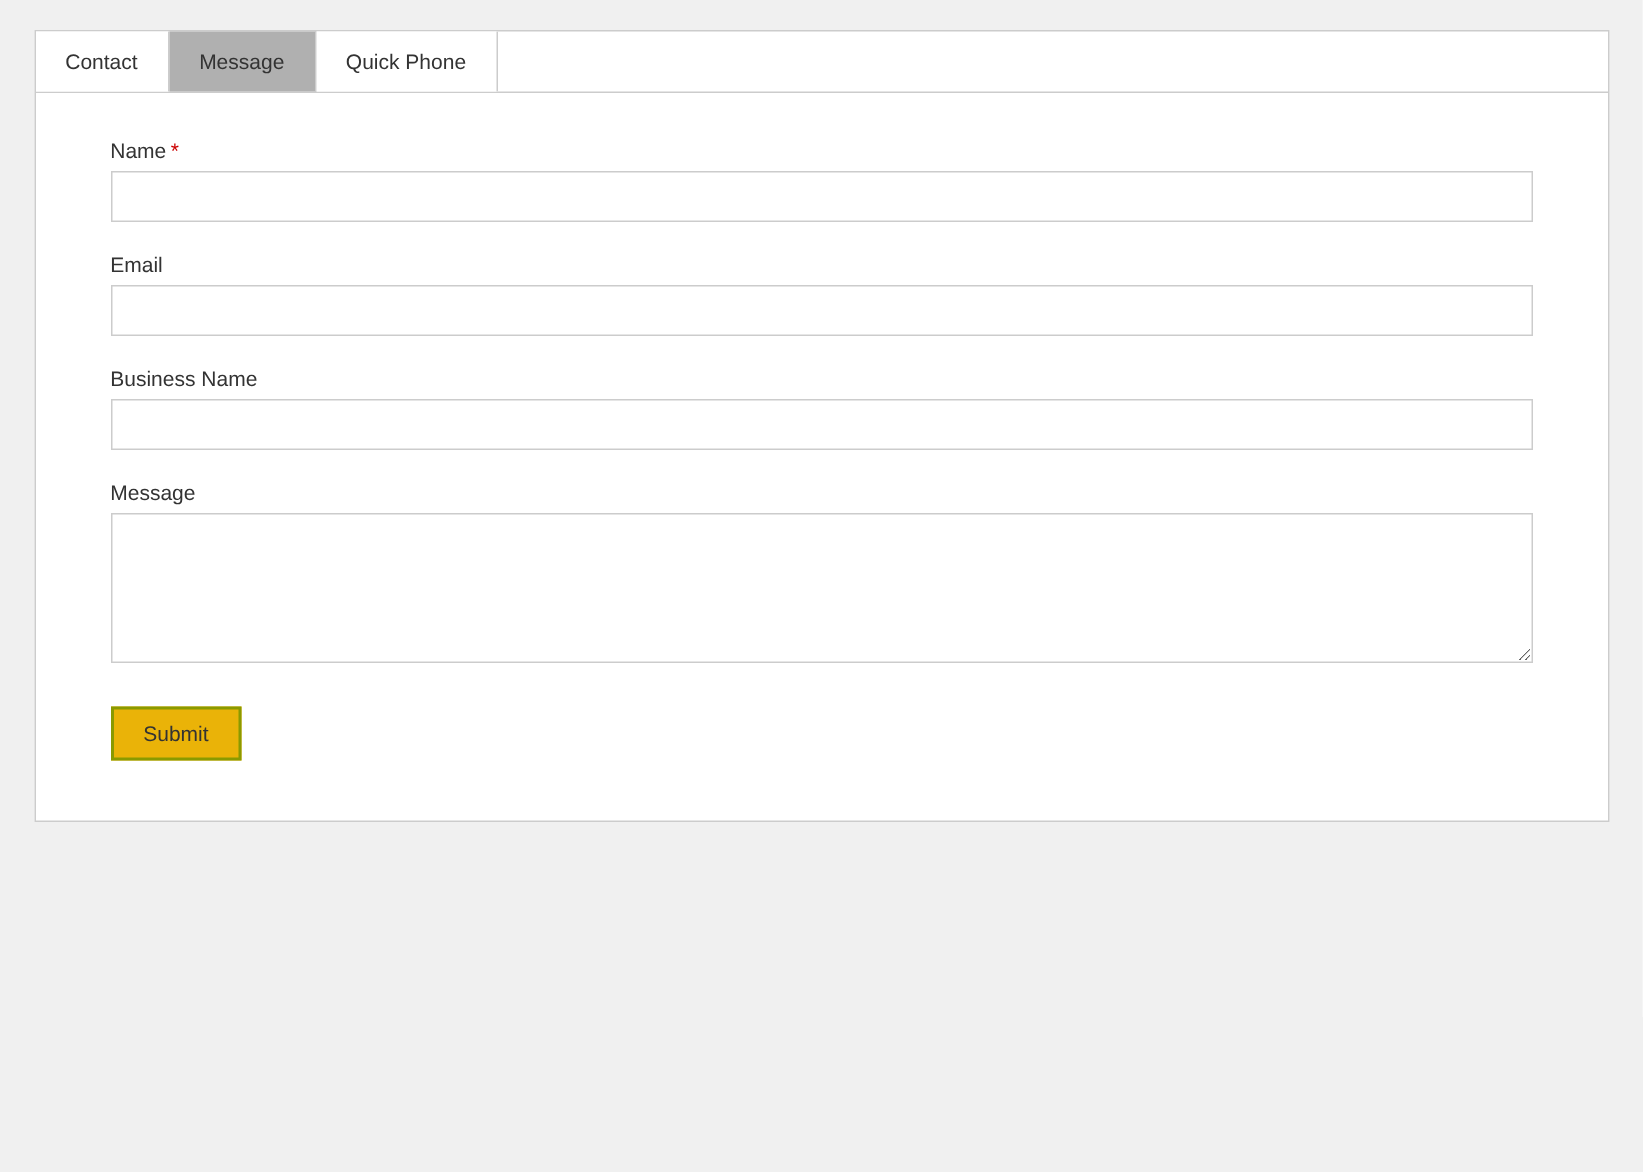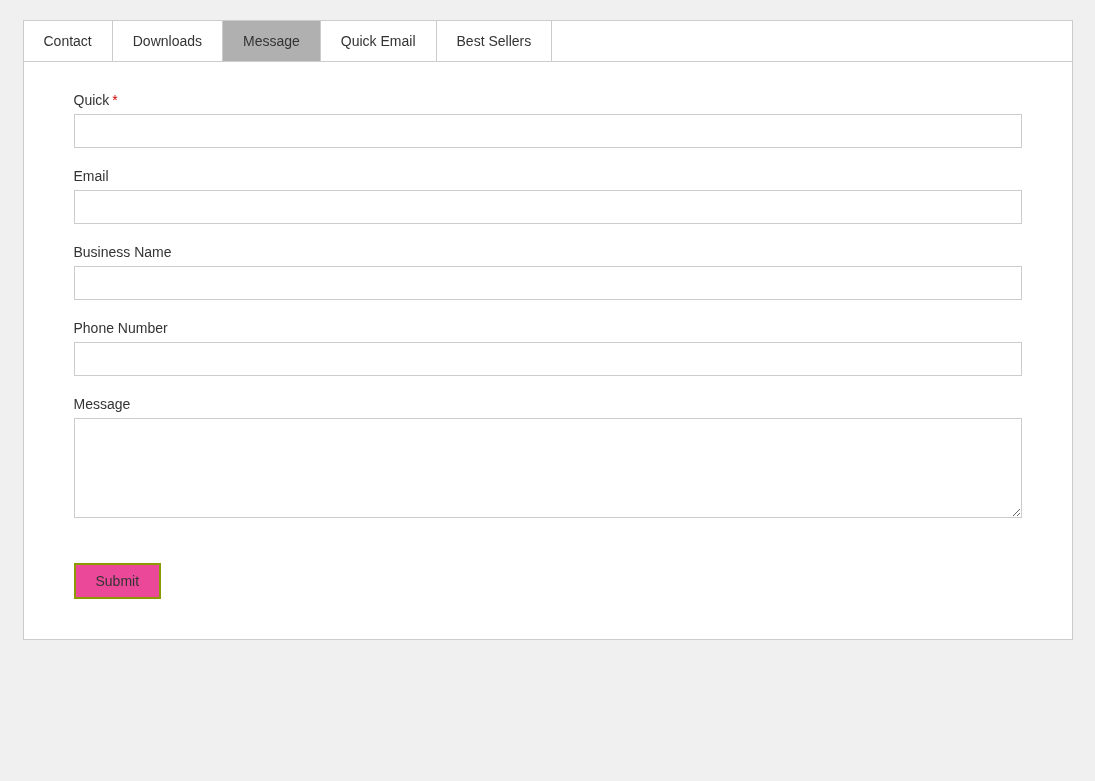--- a/index.html
+++ b/index.html
@@ -97,62 +97,56 @@
       padding: 5px 8px;
       font-size: 14px;
       color: #333;
       outline: none;
       resize: both;
     }
 
     .submit-btn {
       padding: 8px 20px;
       border: 2px solid #8a9a00;
-      background: #ec4899;
+      background: #eab308;
       color: #333;
       font-size: 14px;
       cursor: pointer;
-      margin-top: 22px;
+      margin-top: 6px;
     }
   </style>
 </head>
 <body>
 
 <div class="outer-container">
   <div class="main-panel">
     <div class="tabs">
       <div class="tab">Contact</div>
-      <div class="tab">Downloads</div>
       <div class="tab active">Message</div>
-      <div class="tab">Quick Email</div>
-      <div class="tab">Best Sellers</div>
+      <div class="tab">Quick Phone</div>
     </div>
 
     <div class="form-container">
       <div class="form-group">
         <label class="form-label">
-          <span>Quick</span><span class="required-star">*</span>
+          <span>Name</span><span class="required-star">*</span>
         </label>
         <input type="text" class="form-input" style="">
       </div>
 
       <div class="form-group">
         <label class="form-label">Email</label>
         <input type="email" class="form-input" style="">
       </div>
 
       <div class="form-group">
         <label class="form-label">Business Name</label>
         <input type="text" class="form-input" style="">
       </div>
 
-      <div class="form-group">
-        <label class="form-label">Phone Number</label>
-        <input type="tel" class="form-input" style="">
-      </div>
 
       <div class="form-group">
         <label class="form-label">Message</label>
         <textarea class="form-textarea" style=""></textarea>
       </div>
 
       <button class="submit-btn">Submit</button>
     </div>
   </div>
 </div>

